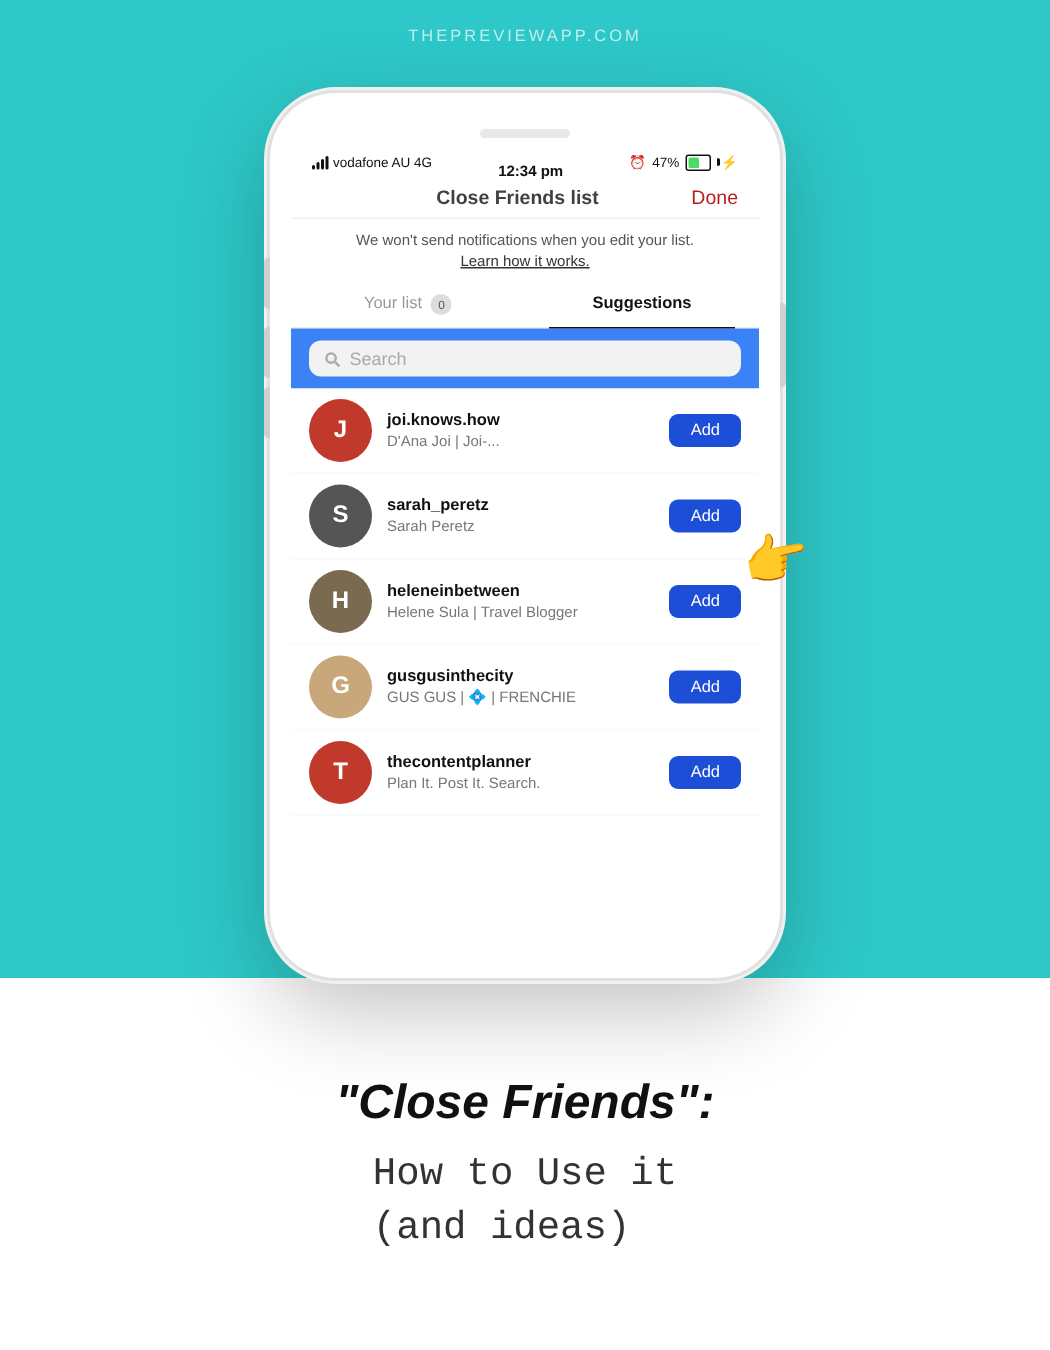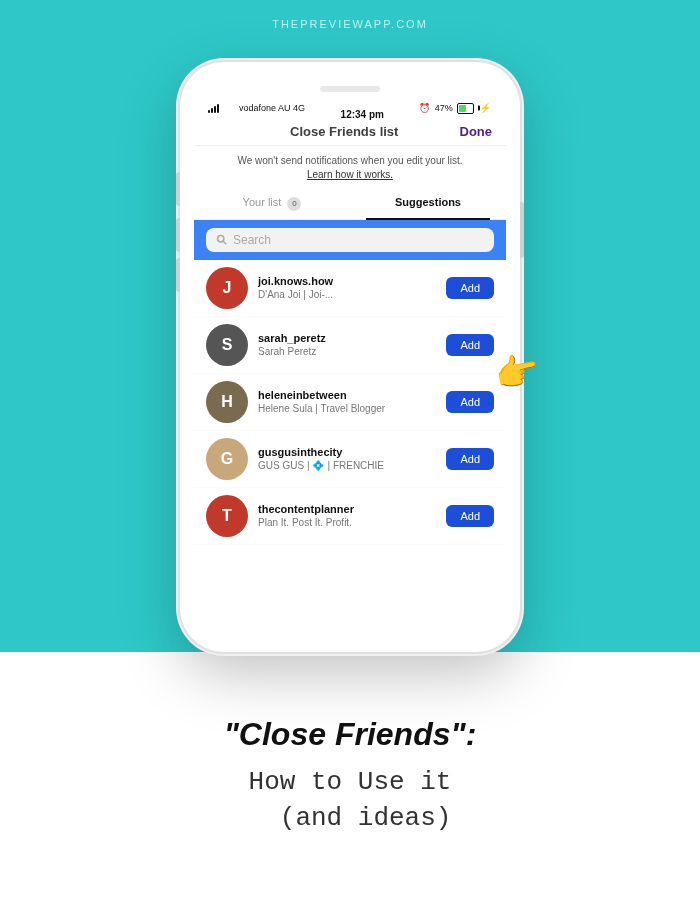--- a/index.html
+++ b/index.html
@@ -98,21 +98,21 @@
       justify-content: space-between;
       padding: 0 14px;
       height: 20px;
       background: #fff;
       font-size: 9px;
       color: #111;
     }
     .status-bar .carrier {
       display: flex;
       align-items: center;
-      gap: 20px;
+      gap: 3px;
     }
     .signal-bars {
       display: flex;
       align-items: flex-end;
       gap: 1px;
       height: 10px;
     }
     .signal-bars span {
       width: 2px;
       background: #111;
@@ -174,22 +174,22 @@
       background: #fff;
     }
     .app-header .spacer { width: 40px; }
     .app-header .title {
       font-size: 13px;
       font-weight: 700;
       color: #404040;
     }
     .app-header .done-btn {
       font-size: 13px;
-      font-weight: 700;
-      color: #4c1d95;
+      font-weight: 400;
+      color: #b91c1c;
       margin-left: 19px;
     }
 
     .app-notice {
       text-align: center;
       padding: 8px 20px 6px;
       font-size: 10px;
       color: #555;
       line-height: 1.4;
       background: #fff;
@@ -335,21 +335,21 @@
       color: #111;
       text-align: center;
       line-height: 1.2;
       font-style: italic;
       margin-bottom: 10px;
     }
     .bottom-subtitle {
       font-size: 26px;
       font-weight: 400;
       color: #333;
-      text-align: right;
+      text-align: left;
       line-height: 1.4;
       font-family: 'Courier New', monospace;
     }
 
     
     .hand-emoji {
       position: absolute;
       right: -20px;
       top: 290px;
       font-size: 36px;
@@ -455,21 +455,21 @@
           <div class="user-info">
             <div class="user-handle">gusgusinthecity</div>
             <div class="user-name">GUS GUS | 💠 | FRENCHIE</div>
           </div>
           <button class="add-btn">Add</button>
         </div>
         <div class="user-item">
           <div class="avatar" style="background: rgb(192, 57, 43);">T</div>
           <div class="user-info">
             <div class="user-handle">thecontentplanner</div>
-            <div class="user-name">Plan It. Post It. Profit.</div>
+            <div class="user-name">Plan It. Post It. Search.</div>
           </div>
           <button class="add-btn">Add</button>
         </div>
       </div>
 
   </div>
   <div class="hand-emoji">👉</div>
 </div>
 
 <div class="bottom-section">

